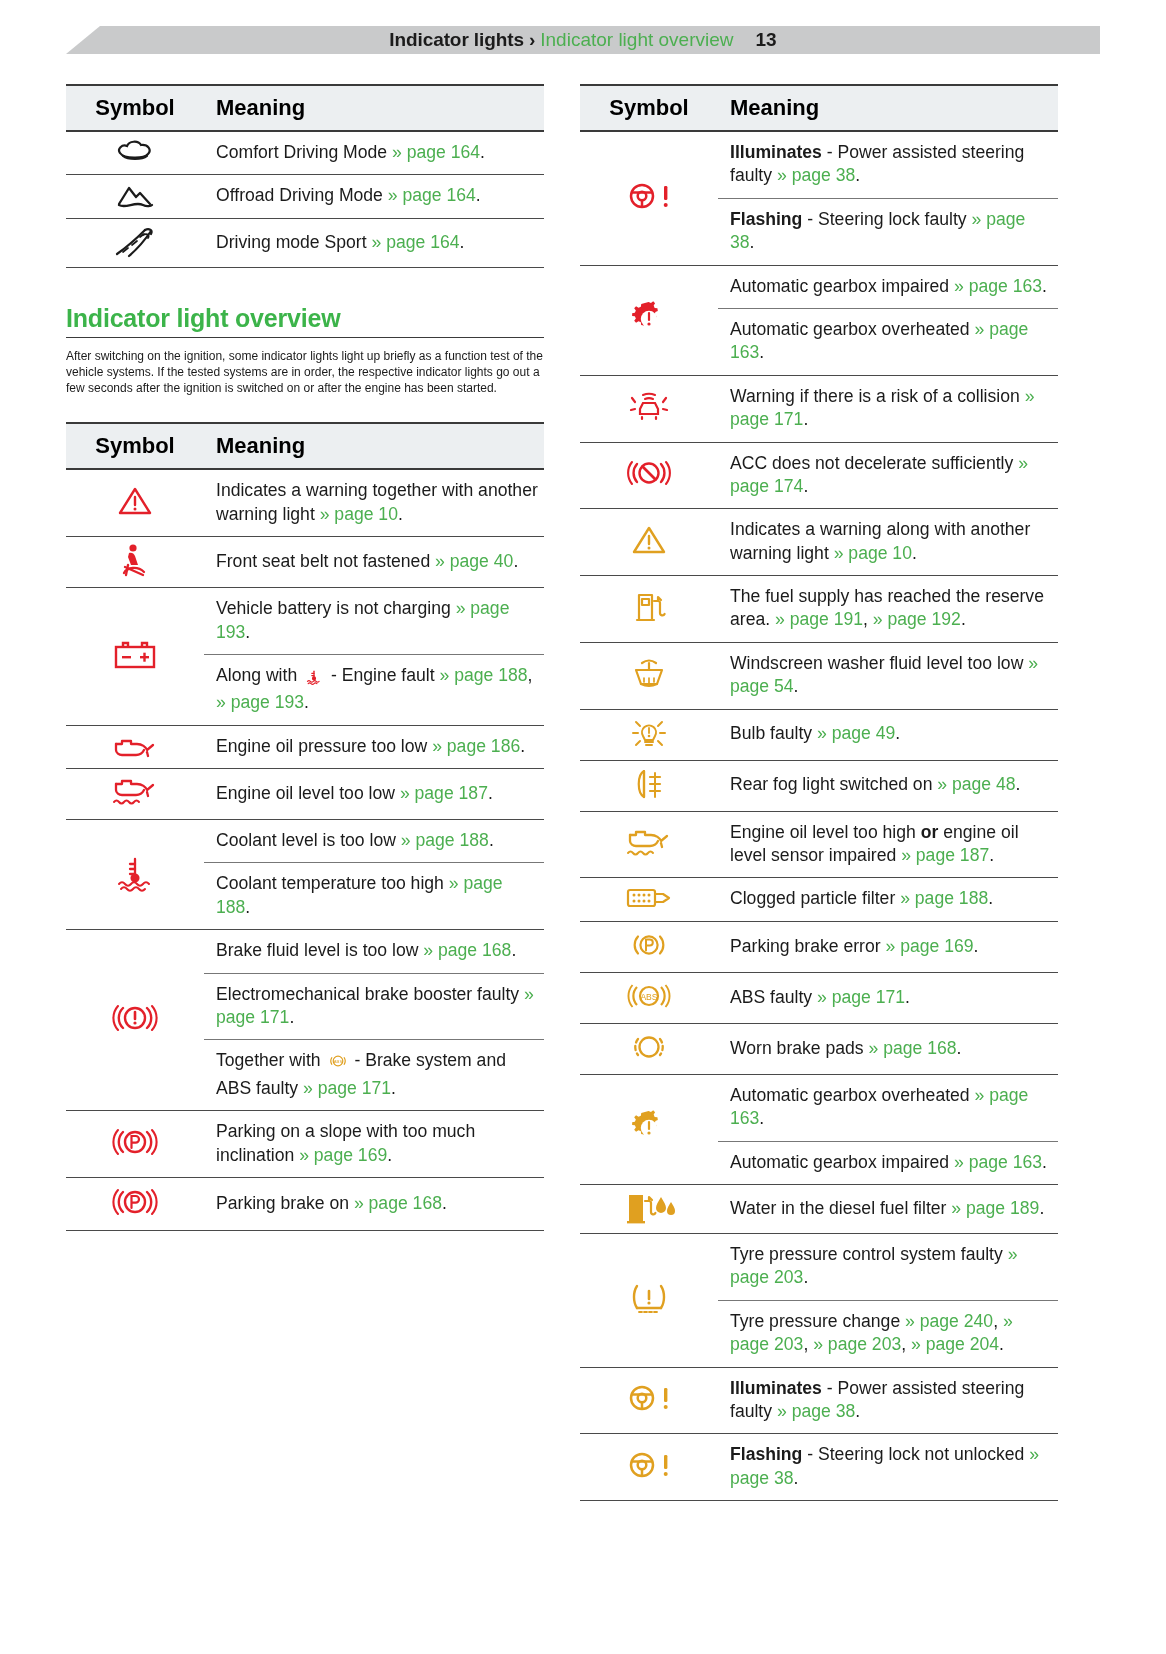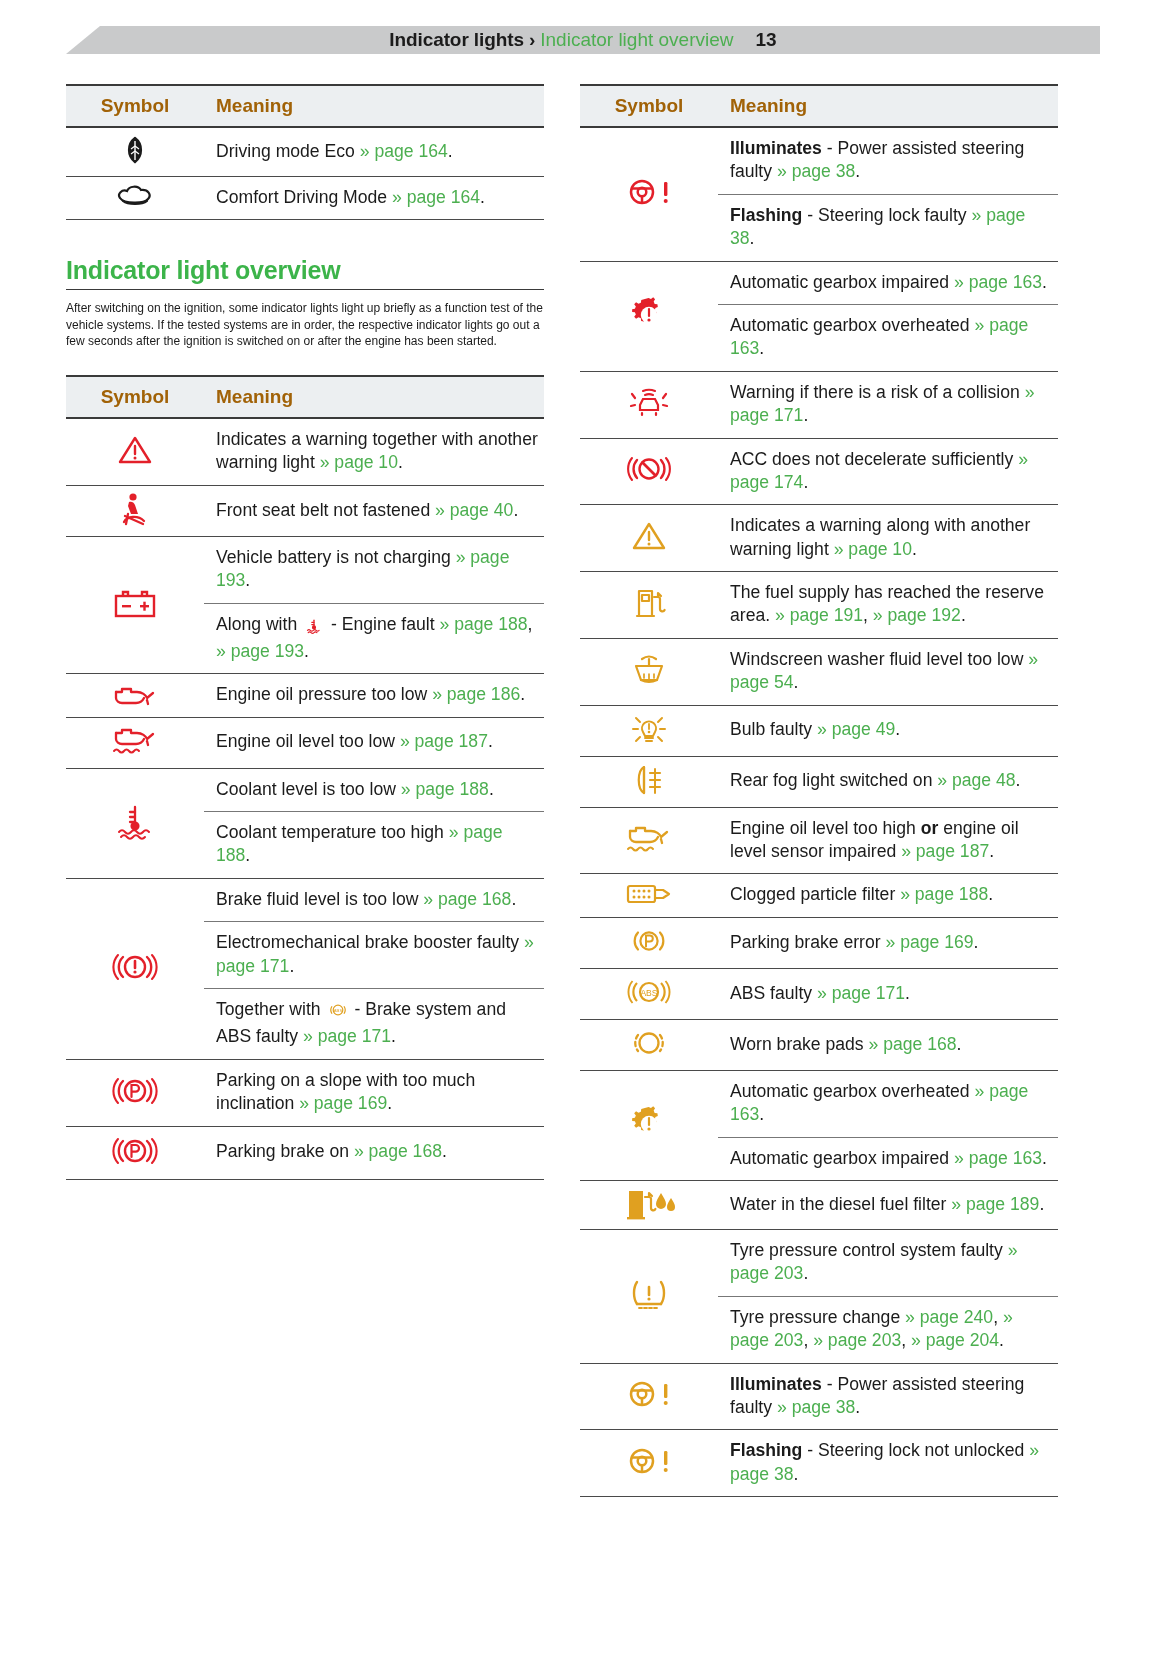--- a/index.html
+++ b/index.html
@@ -39,24 +39,24 @@
   .col-right { left: 580px; }
 
   
   .tbl { width: 100%; border-collapse: collapse; table-layout: fixed; }
   .tbl col.c-sym { width: 138px; }
   .tbl col.c-mean { width: auto; }
 
   .thead-row th {
     background: #eceff1;
     text-align: left;
-    font-size: 19px;
+    font-size: 22px;
     font-weight: bold;
     padding: 9px 0 9px 0;
-    color: #a16207;
+    color: #000000;
     border-top: 2.5px solid #3a3a3a;
     border-bottom: 2.5px solid #3a3a3a;
   }
   .thead-row th.h-sym { text-align: center; padding-left: 0; }
   .thead-row th.h-mean { padding-left: 12px; }
 
   td.sym {
     text-align: center;
     vertical-align: middle;
     border-bottom: 1.6px solid #4a4a4a;
@@ -122,46 +122,63 @@
       <thead>
         <tr class="thead-row">
           <th class="h-sym">Symbol</th>
           <th class="h-mean">Meaning</th>
         </tr>
       </thead>
       <tbody>
         <tr>
           <td class="sym">
             <span class="ico">
-              <svg width="36" height="36" viewBox="0 0 36 36">
-                  <g fill="none" stroke="#1b1b1b" stroke-width="2.2">
-                <path d="M18 6 C26 12 26 24 18 30 C10 24 10 12 18 6 Z" fill="#1b1b1b"></path>
-                <path d="M18 9 v19" stroke="#fff" stroke-width="1.4"></path>
-                <path d="M18 14 l-4 3 M18 14 l4 3 M18 19 l-4 3 M18 19 l4 3" stroke="#fff" stroke-width="1.2"></path>
-              </g>
-                </svg>
-            </span>
-          </td>
-          <td class="mean">
-            <span>Driving mode Eco <span class="lnk">» page 164</span>.</span>
-          </td>
-        </tr>
-        <tr>
-          <td class="sym">
-            <span class="ico">
               <svg width="42" height="30" viewBox="0 0 42 30">
                   <g fill="none" stroke="#1b1b1b" stroke-width="2.2" stroke-linecap="round">
                 <path d="M6 17 C3 13 8 8 13 10 C15 5 24 4 27 9 C34 8 38 14 34 18 C30 23 10 23 6 17 Z"></path>
                 <path d="M9 20 C14 24 28 24 33 20"></path>
               </g>
                 </svg>
             </span>
           </td>
           <td class="mean">
             <span>Comfort Driving Mode <span class="lnk">» page 164</span>.</span>
+          </td>
+        </tr>
+        <tr>
+          <td class="sym">
+            <span class="ico">
+              <svg width="44" height="30" viewBox="0 0 44 30">
+                  <g fill="none" stroke="#1b1b1b" stroke-width="2.3" stroke-linejoin="round" stroke-linecap="round">
+                <path d="M6 24 L16 8 L23 17 L27 13 L37 24"></path>
+                <path d="M6 25 C13 29 22 21 30 25 C34 27 38 26 39 25"></path>
+              </g>
+                </svg>
+            </span>
+          </td>
+          <td class="mean">
+            <span>Offroad Driving Mode <span class="lnk">» page 164</span>.</span>
+          </td>
+        </tr>
+        <tr>
+          <td class="sym">
+            <span class="ico">
+              <svg width="46" height="36" viewBox="0 0 46 36">
+                  <g fill="none" stroke="#1b1b1b" stroke-width="2.2" stroke-linecap="round">
+                <path d="M5 31 C12 26 24 16 33 7"></path>
+                <path d="M17 33 C24 27 33 17 39 8"></path>
+                <path d="M33 7 C37 5 41 7 39 11"></path>
+                <path d="M31 12 C35 10 38 12 36 15" stroke-width="1.8"></path>
+                <path d="M11 29 l5-4 M20 22 l5-4 M28 14 l4-3" stroke-width="1.7"></path>
+              </g>
+                </svg>
+            </span>
+          </td>
+          <td class="mean">
+            <span>Driving mode Sport <span class="lnk">» page 164</span>.</span>
           </td>
         </tr>
       </tbody>
     </table>
 
     <div class="sect">
       <h2>Indicator light overview</h2>
       <div class="rule"></div>
       <p>After switching on the ignition, some indicator lights light up briefly as a function test of the vehicle systems. If the tested systems are in order, the respective indicator lights go out a few seconds after the ignition is switched on or after the engine has been started.</p>
     </div>

